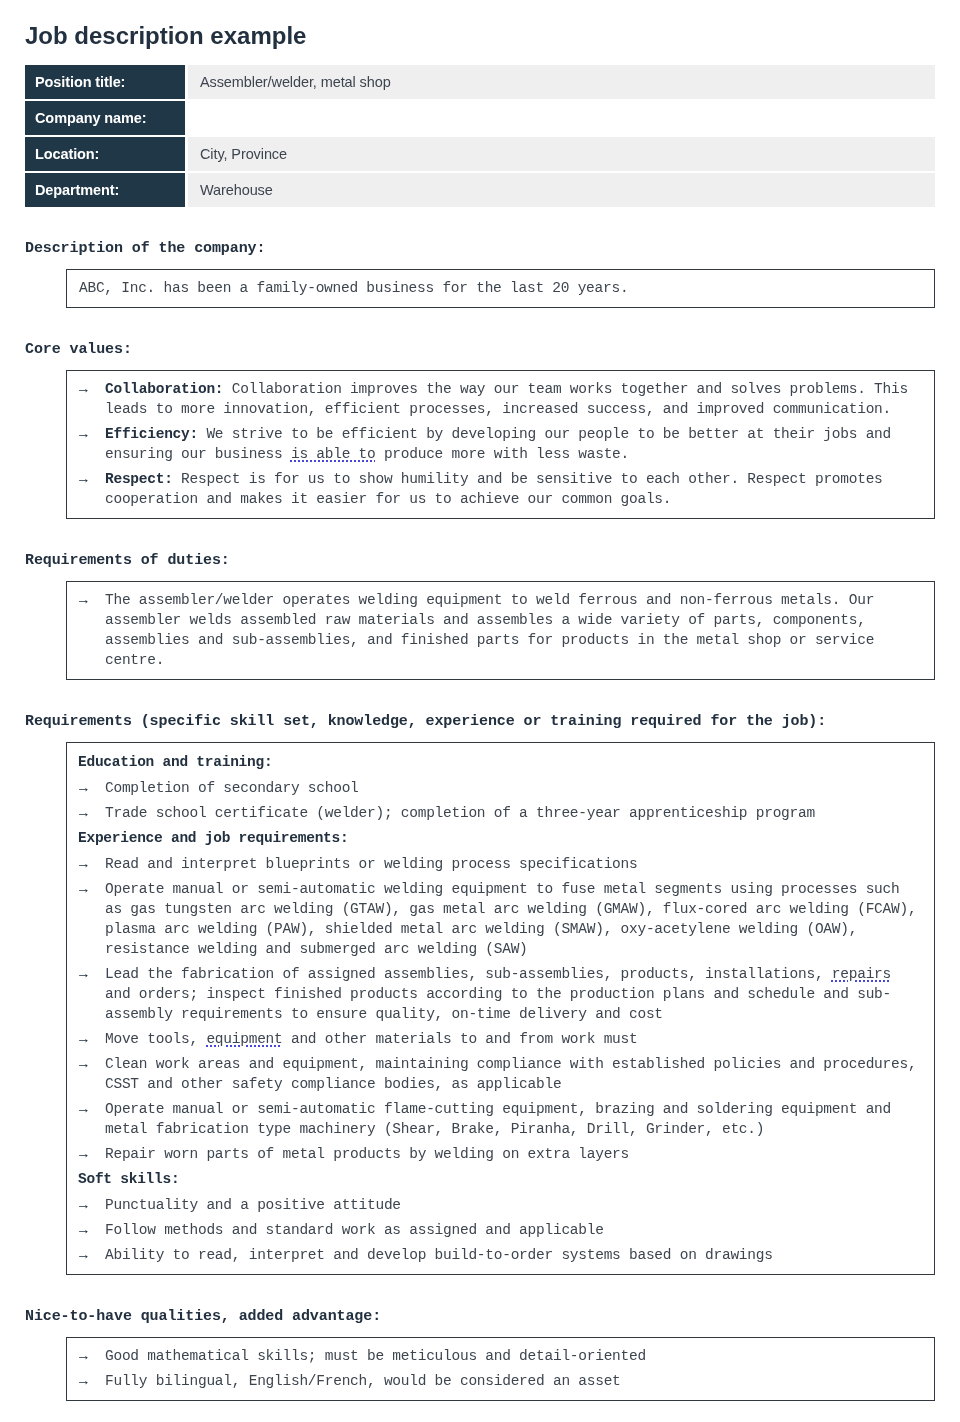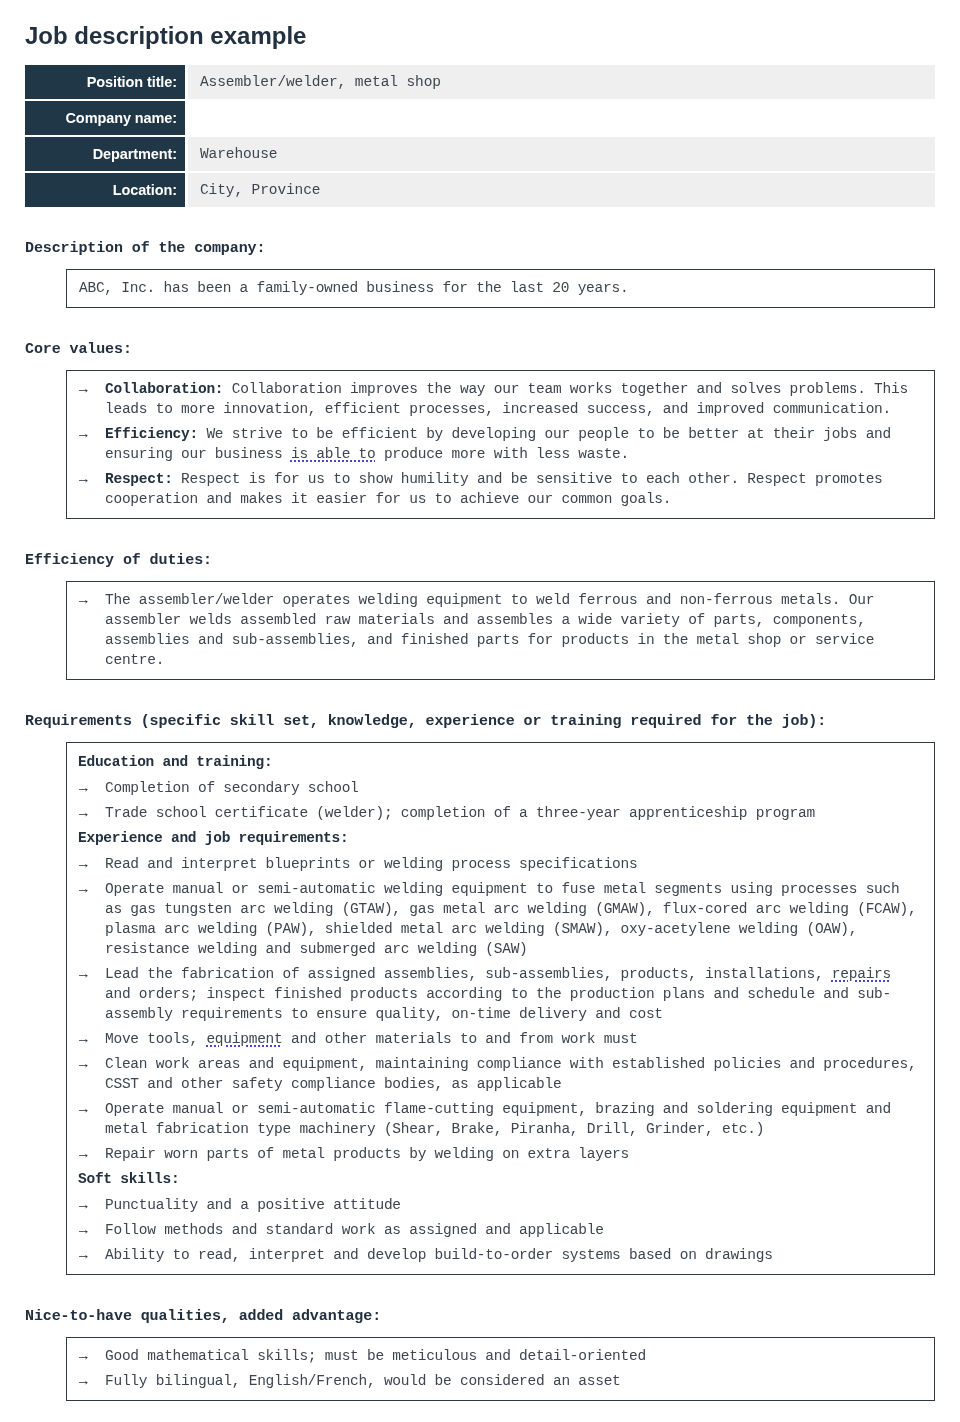--- a/index.html
+++ b/index.html
@@ -35,30 +35,28 @@
     margin-bottom:2px;
   }
   .info-label{
     background:var(--header-bg);
     color:var(--header-text);
     font-weight:bold;
     font-size:14.5px;
     line-height:18px;
     padding:8px 8px 8px 10px;
     letter-spacing:-0.1px;
-    text-align:right;
   }
   .info-gap{background:#ffffff;}
   .info-value{
     background:var(--value-bg);
     font-size:14.5px;
     line-height:18px;
     padding:8px 10px 8px 12px;
     letter-spacing:-0.1px;
-    font-family:Liberation Mono, monospace;
   }
   
   section.doc-section{margin-top:33px;font-family:Liberation Mono, monospace;}
   .section-heading{
     font-size:15px;
     line-height:18px;
     font-weight:bold;
     color:var(--heading);
     margin:0 0 11px 0;
     letter-spacing:-0.1px;
@@ -107,29 +105,29 @@
       <div class="info-row">
         <div class="info-label">Position title:</div>
         <div class="info-gap"></div>
         <div class="info-value">Assembler/welder, metal shop</div>
       </div>
       <div class="info-row">
         <div class="info-label">Company name:</div>
         <div class="info-gap"></div>
       </div>
       <div class="info-row">
+        <div class="info-label">Location:</div>
+        <div class="info-gap"></div>
+        <div class="info-value">City, Province</div>
+      </div>
+      <div class="info-row">
         <div class="info-label">Department:</div>
         <div class="info-gap"></div>
         <div class="info-value">Warehouse</div>
       </div>
-      <div class="info-row">
-        <div class="info-label">Location:</div>
-        <div class="info-gap"></div>
-        <div class="info-value">City, Province</div>
-      </div>
     </div>
 
   <div id="sections">
       <section class="doc-section">
         <h2 class="section-heading">Description of the company:</h2>
         <div class="box">
           <div class="item plain"><span class="txt"><span>ABC, Inc. has been a family-owned business for the last 20 years.</span></span></div>
         </div>
       </section>
       <section class="doc-section">
@@ -143,21 +141,21 @@
             <span class="arrow">→</span>
             <span class="txt"><span class="b ">Efficiency:</span><span> We strive to be efficient by developing our people to be better at their jobs and ensuring our business </span><span class="sq">is able to</span><span> produce more with less waste.</span></span>
           </div>
           <div class="item bullet">
             <span class="arrow">→</span>
             <span class="txt"><span class="b ">Respect:</span><span> Respect is for us to show humility and be sensitive to each other. Respect promotes cooperation and makes it easier for us to achieve our common goals.</span></span>
           </div>
         </div>
       </section>
       <section class="doc-section">
-        <h2 class="section-heading">Efficiency of duties:</h2>
+        <h2 class="section-heading">Requirements of duties:</h2>
         <div class="box">
           <div class="item bullet">
             <span class="arrow">→</span>
             <span class="txt"><span>The assembler/welder operates welding equipment to weld ferrous and non-ferrous metals. Our assembler welds assembled raw materials and assembles a wide variety of parts, components, assemblies and sub-assemblies, and finished parts for products in the metal shop or service centre.</span></span>
           </div>
         </div>
       </section>
       <section class="doc-section">
         <h2 class="section-heading">Requirements (specific skill set, knowledge, experience or training required for the job):</h2>
         <div class="box">

